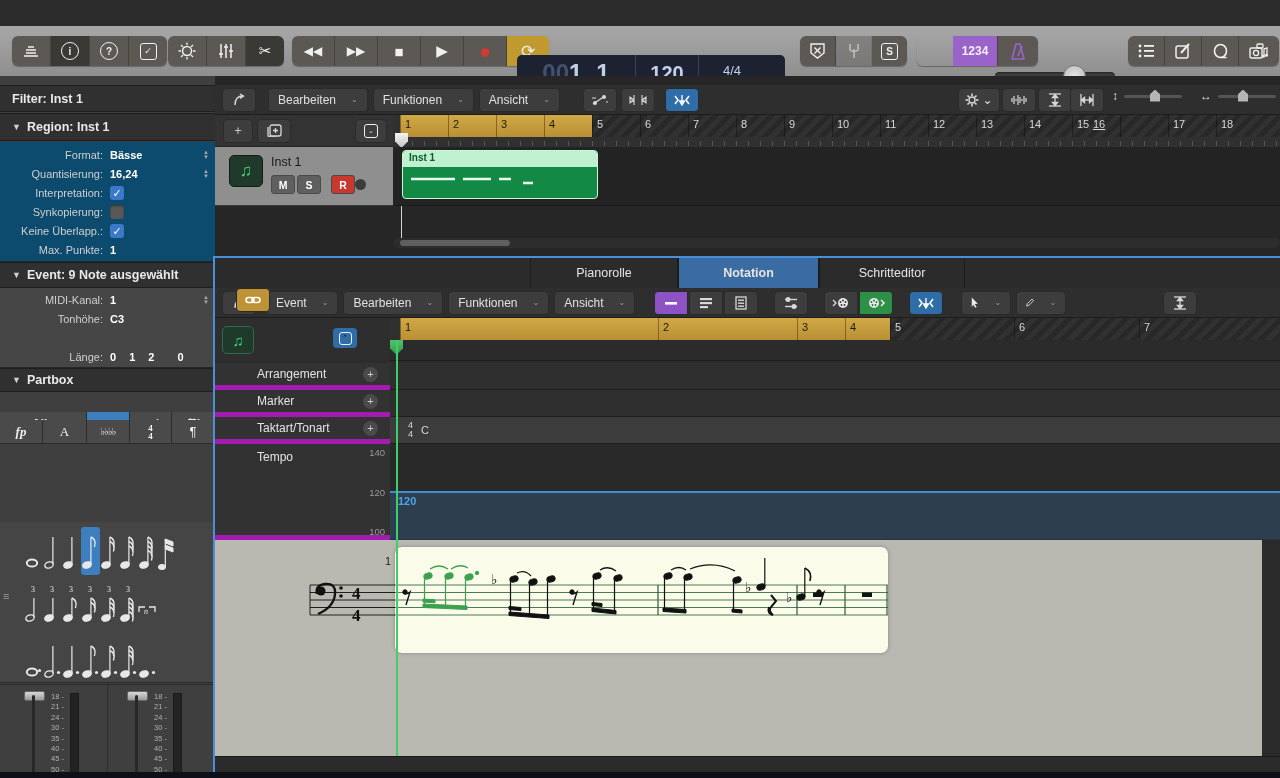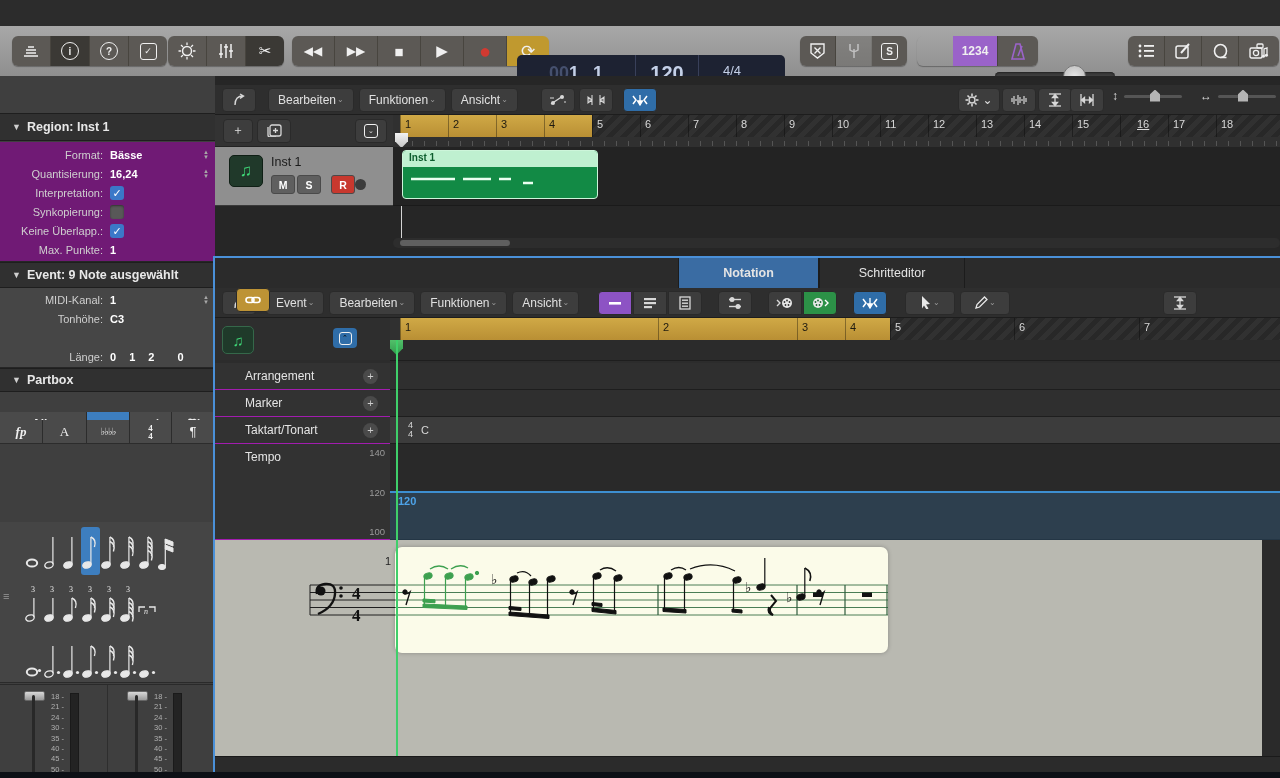--- a/index.html
+++ b/index.html
@@ -27,21 +27,21 @@
   .tbtn.cyc{background:#c0992f;}
   .circ-ic{width:16px;height:16px;border:1.5px solid #f0f0f0;border-radius:50%;
     display:flex;align-items:center;justify-content:center;font-size:10px;font-weight:bold;}
   .sq-ic{width:15px;height:15px;border:1.5px solid #f0f0f0;border-radius:3px;
     display:flex;align-items:center;justify-content:center;font-size:9px;}
   .lcd{left:517px;top:29px;width:268px;height:44px;background:#1d2232;border-radius:5px;
     display:flex;color:#c4d0e8;}
   .lcd-sec{display:flex;flex-direction:column;align-items:center;justify-content:center;
     border-right:1px solid #39405a;}
   .lcd-lab{font-size:7px;letter-spacing:1px;color:#7d89a8;margin-top:1px;}
-  .lcd-big{font-size:18px;font-weight:bold;line-height:22px;}
+  .lcd-big{font-size:24px;font-weight:bold;line-height:22px;}
   .dim{color:#45506e;}
   .fork{opacity:.45;}
   .purp{background:#9a63c9!important;}
   .slider-track{height:9px;background:#3e3e3e;border-radius:5px;box-shadow:inset 0 1px 2px #222;}
   .knob{width:21px;height:21px;border-radius:50%;background:radial-gradient(#e8e8e8,#b8b8b8);
     border:1px solid #777;top:-7px;}
   
   .inspector{left:0;top:76px;width:215px;height:702px;background:#3f3f3f;border-right:1px solid #121212;}
   .insp-hd{left:0;width:215px;background:#303030;border-top:1px solid #1e1e1e;border-bottom:1px solid #1e1e1e;
     color:#e8e8e8;font-size:12.5px;font-weight:bold;display:flex;align-items:center;padding-left:12px;box-sizing:border-box;}
@@ -65,21 +65,21 @@
     color:#e8e8e8;font-size:11px;font-weight:bold;display:flex;align-items:center;justify-content:center;}
   .fscale{position:absolute;font-size:7.5px;color:#b0b0b0;text-align:right;width:16px;line-height:10.4px;}
   .groove{position:absolute;width:3px;background:#282828;border-radius:2px;}
   .fcap{position:absolute;width:19px;height:8px;background:linear-gradient(#d8d8d8,#9a9a9a);
     border:1px solid #666;border-radius:2px;}
   .meter{position:absolute;width:7px;background:#232323;border:1px solid #1a1a1a;}
   
   .mainTracks{left:215px;top:76px;width:1065px;height:182px;background:#262626;}
   .menubar{display:flex;align-items:center;background:#2e2e2e;border-bottom:1px solid #1d1d1d;}
   .mbtn{height:22px;padding:0 9px;margin-right:5px;background:#3d3d3d;border:1px solid #2a2a2a;border-radius:4px;
-    color:#e0e0e0;font-size:12px;display:flex;align-items:center;gap:1px;}
+    color:#e0e0e0;font-size:12px;display:flex;align-items:center;gap:15px;}
   .mbtn .cv{font-size:8px;color:#9a9a9a;}
   .ibtn{height:22px;width:32px;margin-right:4px;background:#3d3d3d;border:1px solid #2a2a2a;border-radius:4px;
     color:#e0e0e0;display:flex;align-items:center;justify-content:center;font-size:12px;}
   .ibtn.blue{background:#2f6da8;}
   .ibtn.gold{background:#bd9335;}
   .ibtn.purple{background:#8d53c4;}
   .ibtn.green{background:#2c9147;}
   .ruler{position:absolute;background:#303030;overflow:hidden;}
   .gold{position:absolute;top:0;background:linear-gradient(#d0a946,#b98f34);}
   .hatch{position:absolute;top:0;background:repeating-linear-gradient(135deg,#313131 0 5px,#282828 5px 10px);}
@@ -99,21 +99,21 @@
   .scrollbar{position:absolute;background:#2d2d2d;border-radius:5px;}
   .thumb{position:absolute;background:#5f5f5f;border-radius:5px;}
   
   .editor{left:215px;top:258px;width:1065px;height:514px;background:#2c2c2c;
     box-shadow:0 0 0 2px #4a90d8;}
   .tabbar{position:absolute;left:0;top:0;width:1065px;height:30px;background:#2b2b2b;border-bottom:1px solid #1c1c1c;display:flex;}
   .tab{position:absolute;top:0;height:30px;display:flex;align-items:center;justify-content:center;
     color:#e4e4e4;font-size:12.5px;border-left:1px solid #1c1c1c;border-right:1px solid #1c1c1c;box-sizing:border-box;}
   .tab.active{background:#3a6ca3;font-weight:bold;}
   .gt-row{position:absolute;left:0;width:175px;display:flex;align-items:center;color:#e4e4e4;font-size:12px;
-    border-bottom:1px solid #a21caf;box-sizing:border-box;padding-left:30px;background:#323232;}
+    border-bottom:5px solid #a21caf;box-sizing:border-box;padding-left:42px;background:#323232;}
   .plus{position:absolute;right:12px;width:15px;height:15px;border-radius:50%;background:#4a4a4a;color:#ccc;
     font-size:11px;line-height:14px;text-align:center;}
   .grow{position:absolute;left:175px;width:890px;border-bottom:1px solid #1e1e1e;background:#2f2f2f;box-sizing:border-box;}
   .tempo-scale{position:absolute;font-size:9.5px;color:#9a9a9a;width:30px;text-align:right;}
   .score{position:absolute;left:0;top:282px;width:1065px;height:216px;background:#b9b9b1;overflow:hidden;}
   .page{position:absolute;left:180px;top:7px;width:493px;height:106px;background:#fbfbe9;border-radius:7px;
     box-shadow:0 0 4px rgba(0,0,0,.25);}
   svg text{font-family:"Liberation Serif",serif;}
 </style>
 </head>
@@ -265,25 +265,28 @@
             <rect x="8" y="1" width="6" height="4" rx="1" fill="none" stroke="#f0f0f0" stroke-width="1.3"></rect>
             <path d="M15,13 v-7 l3,-1 v7" fill="none" stroke="#f0f0f0" stroke-width="1.3"></path>
             <circle cx="14.4" cy="13.2" r="1.5" fill="#f0f0f0"></circle>
             <circle cx="17.4" cy="12.2" r="1.5" fill="#f0f0f0"></circle>
           </svg>
         </div>
     </div>
   </div>
 
   <div class="abs inspector">
+    <div class="abs insp-hd" style="top:9px;height:27px;">
+        <span>Filter: Inst 1</span>
+      </div>
     <div class="abs insp-hd" style="top:37px;height:28px;">
         <span class="tri">▼</span>
         <span>Region: Inst 1</span>
       </div>
-    <div class="abs" style="top:66px;left:0;width:215px;height:119px;background:#701a75;border-bottom:1px solid #262626;">
+    <div class="abs" style="top:66px;left:0;width:215px;height:119px;background:#0c4a6e;border-bottom:1px solid #262626;">
       <div class="prow" style="top:3px;">
           <span class="plab">Format:</span>
           <span class="pval">Bässe</span>
           <span class="stepper">
             <span>▲</span>
             <span>▼</span>
           </span>
         </div>
       <div class="prow" style="top:22px;">
           <span class="plab">Quantisierung:</span>
@@ -740,21 +743,21 @@
         <span class="barnum" style="left: 492px;">11</span>
         <div class="bartick" style="left: 535px; height: 22px;"></div>
         <span class="barnum" style="left: 540px;">12</span>
         <div class="bartick" style="left: 583px; height: 22px;"></div>
         <span class="barnum" style="left: 588px;">13</span>
         <div class="bartick" style="left: 631px; height: 22px;"></div>
         <span class="barnum" style="left: 636px;">14</span>
         <div class="bartick" style="left: 679px; height: 22px;"></div>
         <span class="barnum" style="left: 684px;">15</span>
         <div class="bartick" style="left: 727px; height: 22px;"></div>
-        <span class="barnum" style="left: 744px; text-decoration: underline;">16</span>
+        <span class="barnum" style="left: 700px; text-decoration: underline;">16</span>
         <div class="bartick" style="left: 775px; height: 22px;"></div>
         <span class="barnum" style="left: 780px;">17</span>
         <div class="bartick" style="left: 823px; height: 22px;"></div>
         <span class="barnum" style="left: 828px;">18</span>
         <div style="position: absolute; left: 7px; top: 26px; width: 880px; height: 5px; background: repeating-linear-gradient(90deg, rgb(85, 85, 85) 0px, rgb(85, 85, 85) 1px, transparent 1px, transparent 12px);"></div>
       </div>
 
     <div class="ph-marker" style="left:180px;top:57px;"></div>
     <div class="playhead-w" style="left:186px;top:71px;height:93px;"></div>
 
@@ -790,20 +793,23 @@
       </div>
     </div>
 
     <div class="scrollbar" style="left:178px;top:162px;width:887px;height:10px;">
       <div class="thumb" style="left:7px;top:2px;width:110px;height:6px;"></div>
     </div>
   </div>
 
   <div class="abs editor">
     <div class="tabbar">
+      <div class="tab" style="left:315px;width:148px;">
+          <span>Pianorolle</span>
+        </div>
       <div class="tab" style="left:604px;width:146px;">
           <span>Schritteditor</span>
         </div>
       <div class="tab active" style="left:463px;width:141px;">
           <span>Notation</span>
         </div>
     </div>
     <div class="abs menubar" style="left:0;top:30px;width:1065px;height:30px;padding-left:7px;box-sizing:border-box;">
       <div class="ibtn">
           <svg width="13" height="13" viewBox="0 0 13 13">

